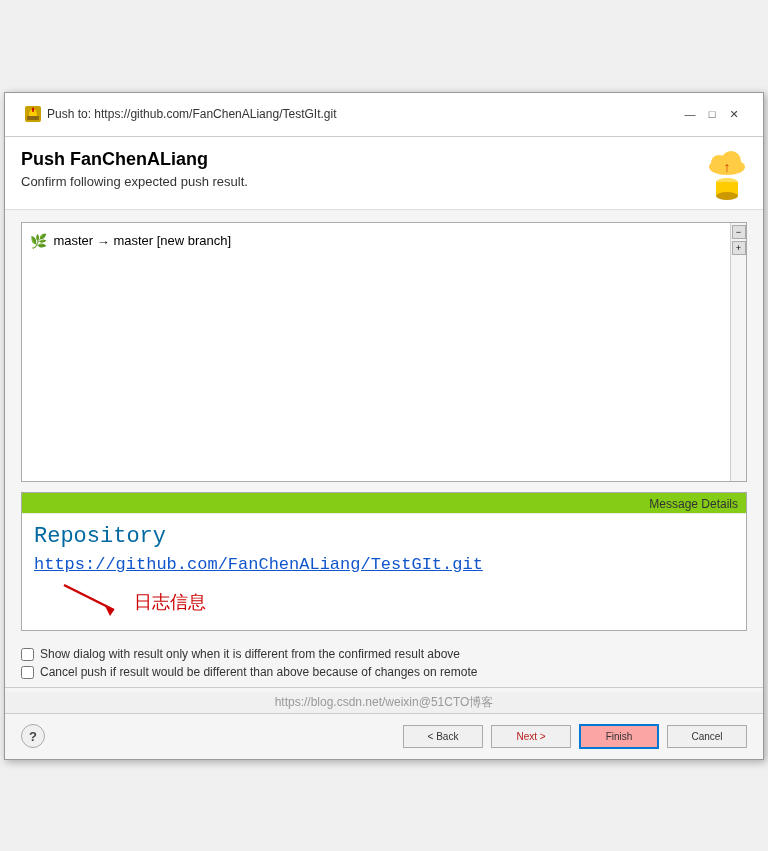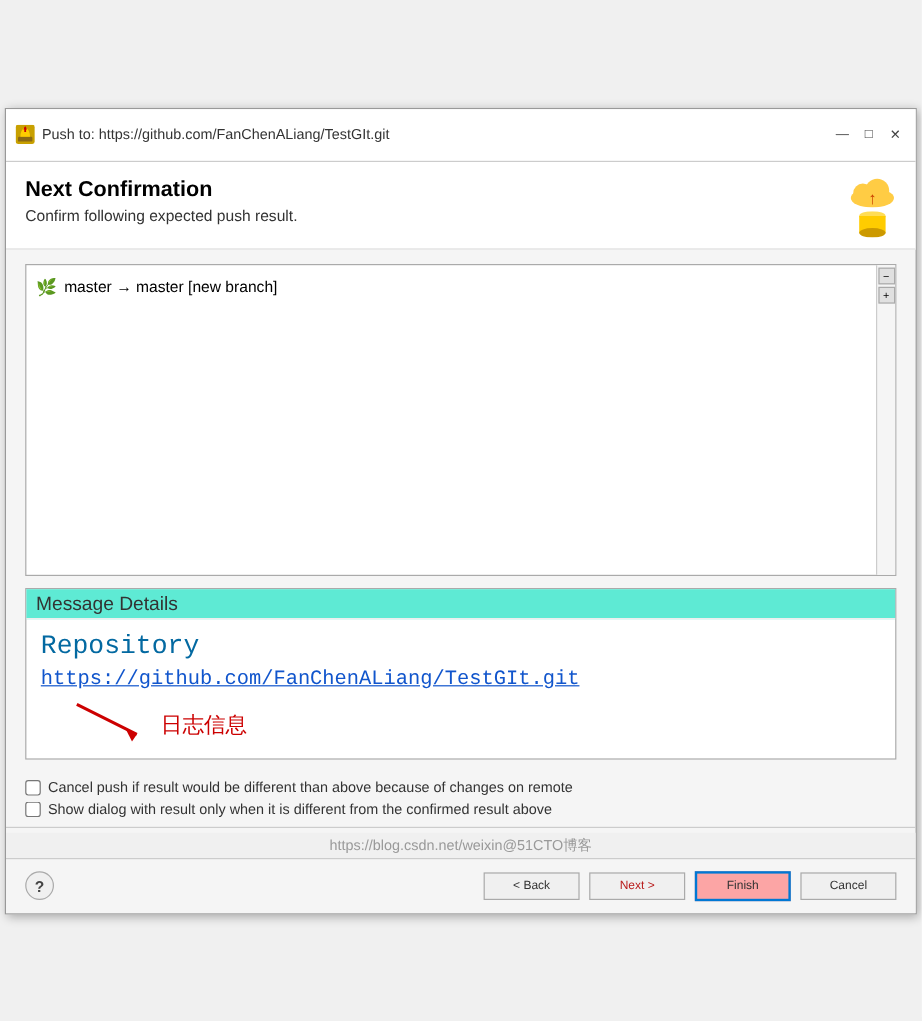--- a/index.html
+++ b/index.html
@@ -18,21 +18,21 @@
       width: 760px;
       background: #f5f5f5;
       border: 1px solid #999;
       box-shadow: 2px 2px 8px rgba(0,0,0,0.3);
       display: flex;
       flex-direction: column;
     }
     .title-bar {
       background: #ffffff;
       border-bottom: 1px solid #ccc;
-      padding: 6px 8px;
+      padding: 6px 20px;
       display: flex;
       align-items: center;
       justify-content: space-between;
       height: 44px;
     }
     .title-bar-left {
       display: flex;
       align-items: center;
       gap: 6px;
       font-size: 12px;
@@ -120,25 +120,26 @@
       align-items: center;
       justify-content: center;
       font-size: 9px;
       cursor: pointer;
     }
     .message-details-section {
       border: 1px solid #aaa;
       background: #fff;
     }
     .message-details-label {
-      font-size: 16px;
+      font-size: 12px;
       color: #333;
       padding: 4px 8px 2px 8px;
       border-bottom: 1px solid #eee;
-      background: #5eead4;
+      background: #84cc16;
+      text-align: right;
     }
     .message-details-content {
       padding: 10px 12px;
       font-size: 16px;
       font-family: 'Courier New', monospace;
       min-height: 100px;
     }
     .message-details-content .repo-title {
       font-size: 22px;
       font-weight: normal;
@@ -267,21 +268,21 @@
     </div>
     <div class="title-bar-controls">
       <button class="title-bar-btn">—</button>
       <button class="title-bar-btn">□</button>
       <button class="title-bar-btn">✕</button>
     </div>
   </div>
 
   <div class="header-section">
     <div class="header-text">
-      <h1>Next Confirmation</h1>
+      <h1>Push FanChenALiang</h1>
       <p>Confirm following expected push result.</p>
     </div>
     <div class="cloud-icon">
       <div style="position:relative; width:40px; height:50px;">
         <svg width="40" height="26" viewBox="0 0 40 26">
           <ellipse cx="20" cy="18" rx="18" ry="8" fill="#ffcc44"></ellipse>
           <ellipse cx="12" cy="14" rx="8" ry="8" fill="#ffcc44"></ellipse>
           <ellipse cx="24" cy="12" rx="10" ry="10" fill="#ffcc44"></ellipse>
           <text x="20" y="23" text-anchor="middle" font-size="14" fill="#cc4400">↑</text>
         </svg>
@@ -322,26 +323,26 @@
             <polygon points="60,30 50,24 56,36" fill="#cc0000"></polygon>
           </svg>
           <span class="annotation-text" style="margin-left:-20px;">日志信息</span>
         </div>
       </div>
     </div>
   </div>
 
   <div class="checkboxes-section">
     <div class="checkbox-row">
+      <input type="checkbox" id="cb2" style="">
+      <label for="cb2">Show dialog with result only when it is different from the confirmed result above</label>
+    </div>
+    <div class="checkbox-row">
       <input type="checkbox" id="cb1" style="">
       <label for="cb1">Cancel push if result would be different than above because of changes on remote</label>
-    </div>
-    <div class="checkbox-row">
-      <input type="checkbox" id="cb2" style="">
-      <label for="cb2">Show dialog with result only when it is different from the confirmed result above</label>
     </div>
   </div>
 
   <div class="divider-line"></div>
 
   <div class="watermark-bar">
     <span>https://blog.csdn.net/weixin@51CTO博客</span>
   </div>
 
   <div class="footer">

